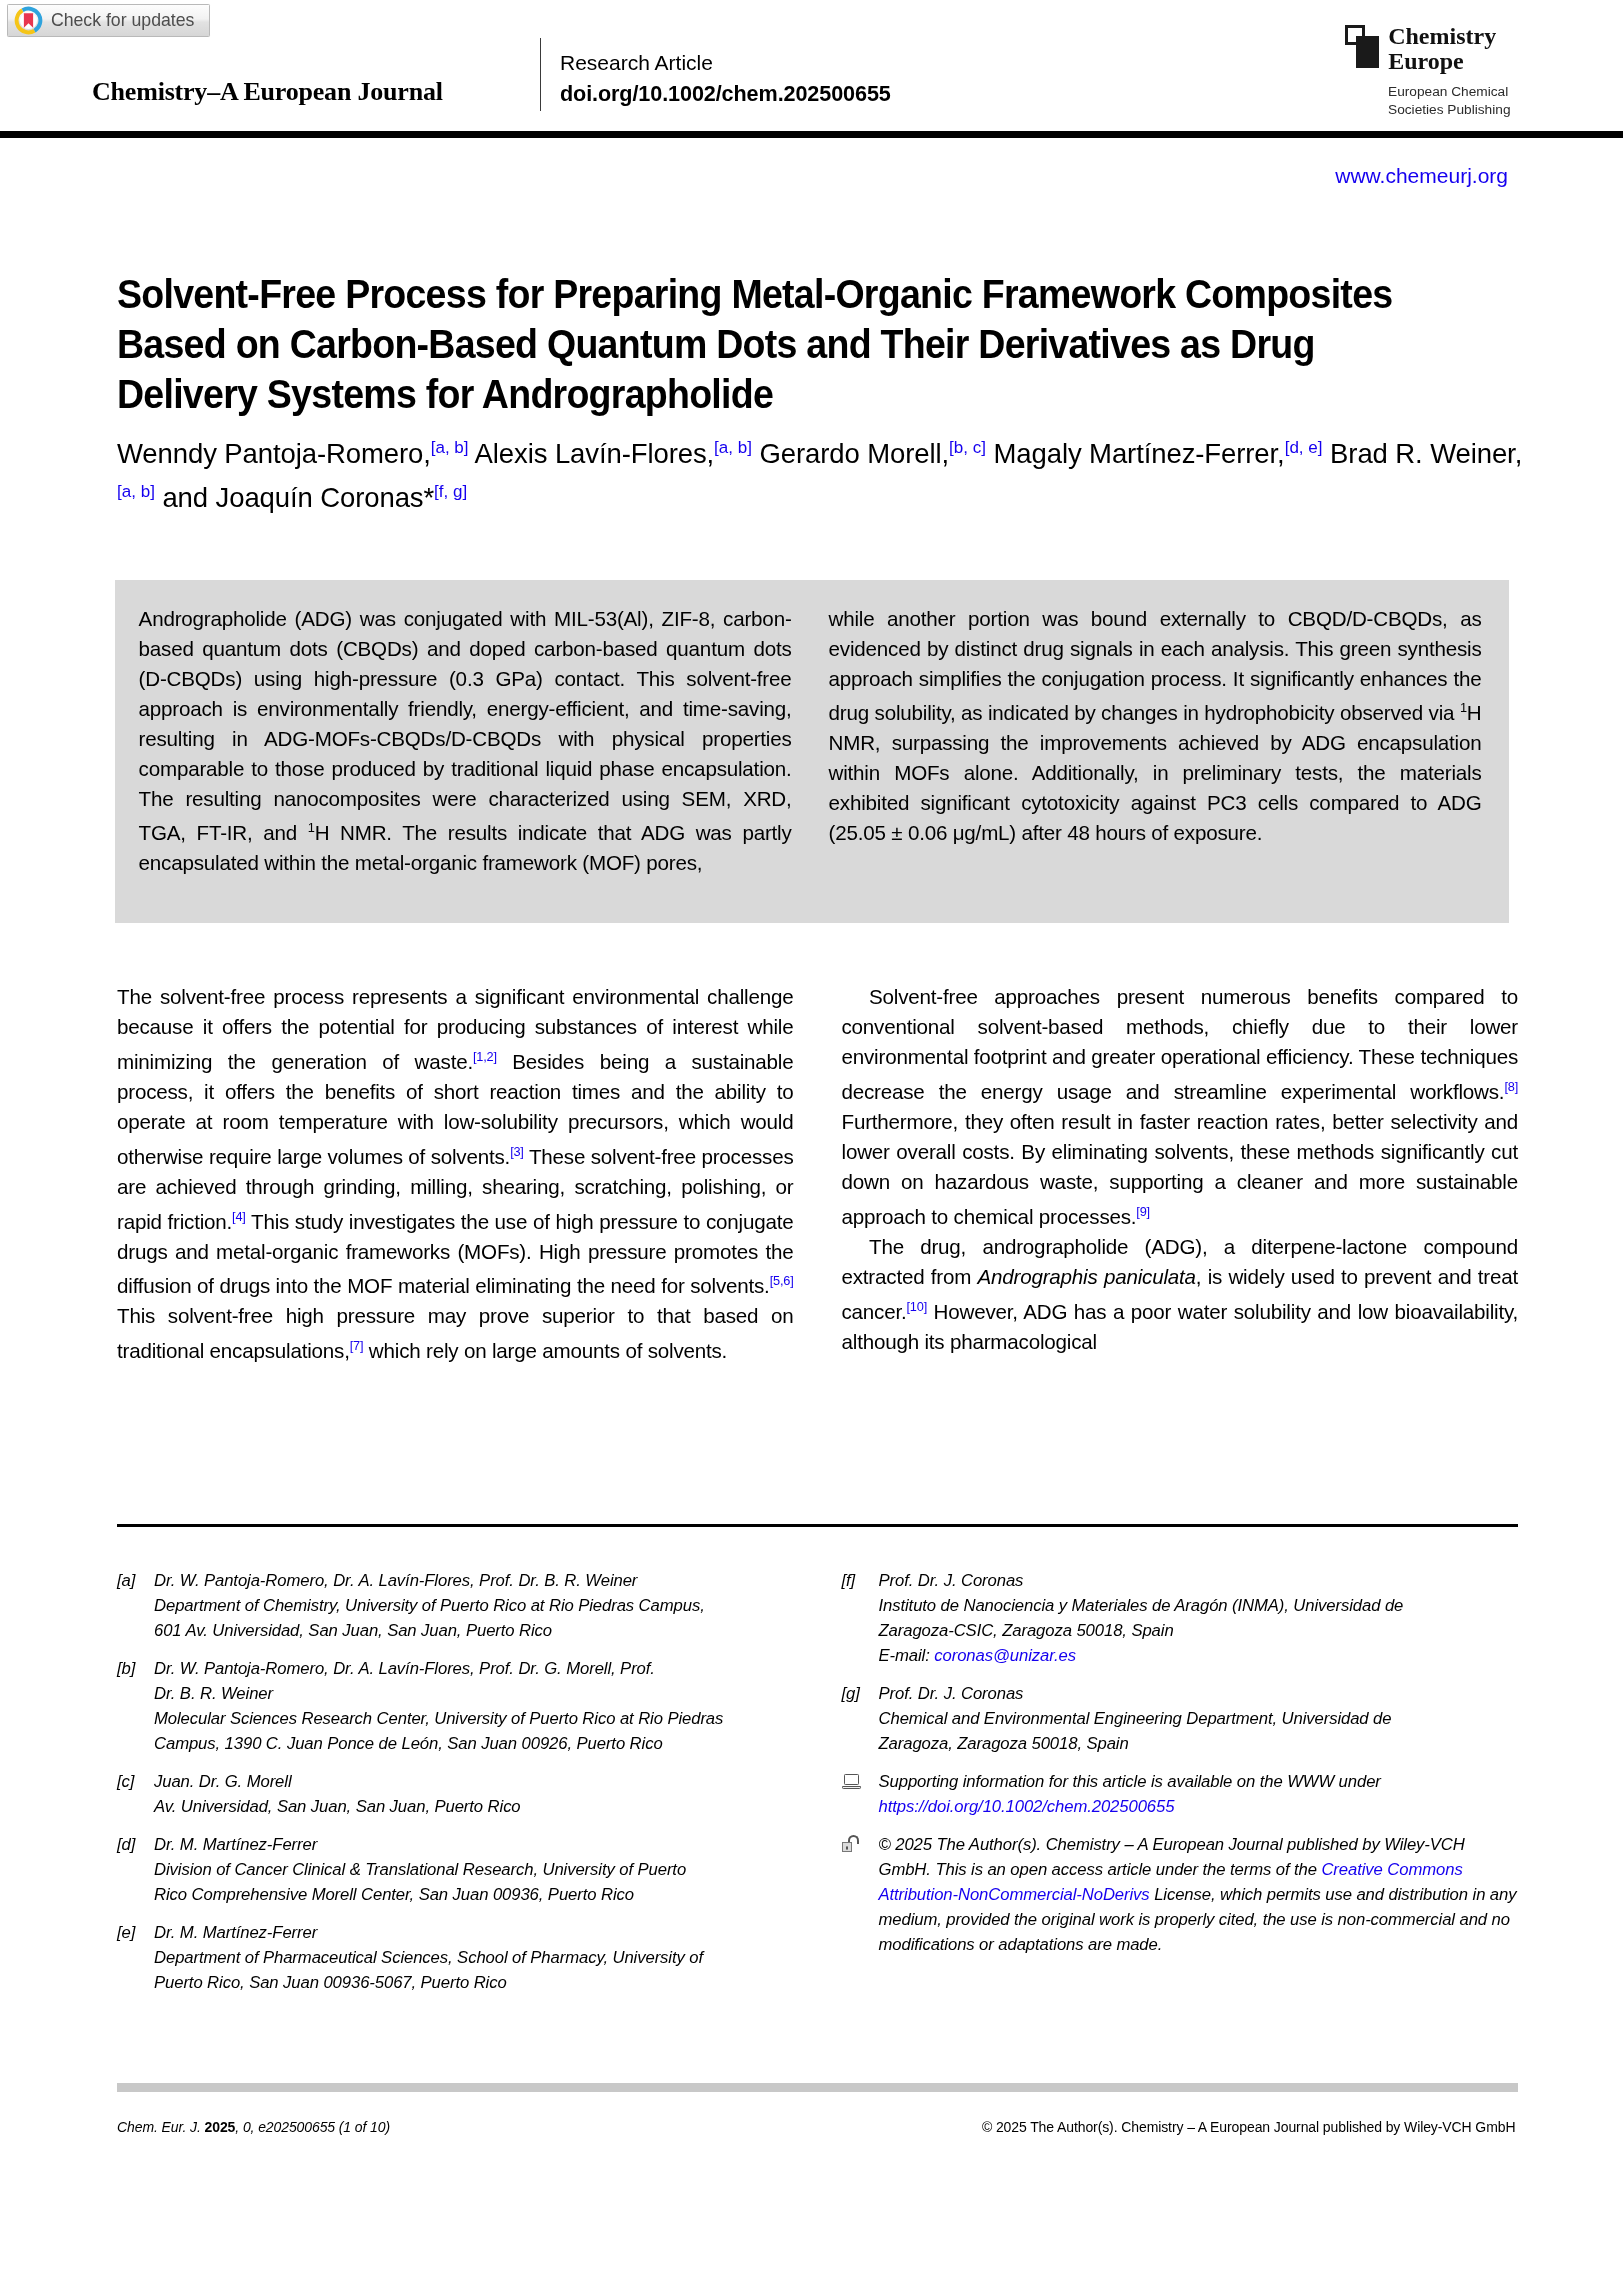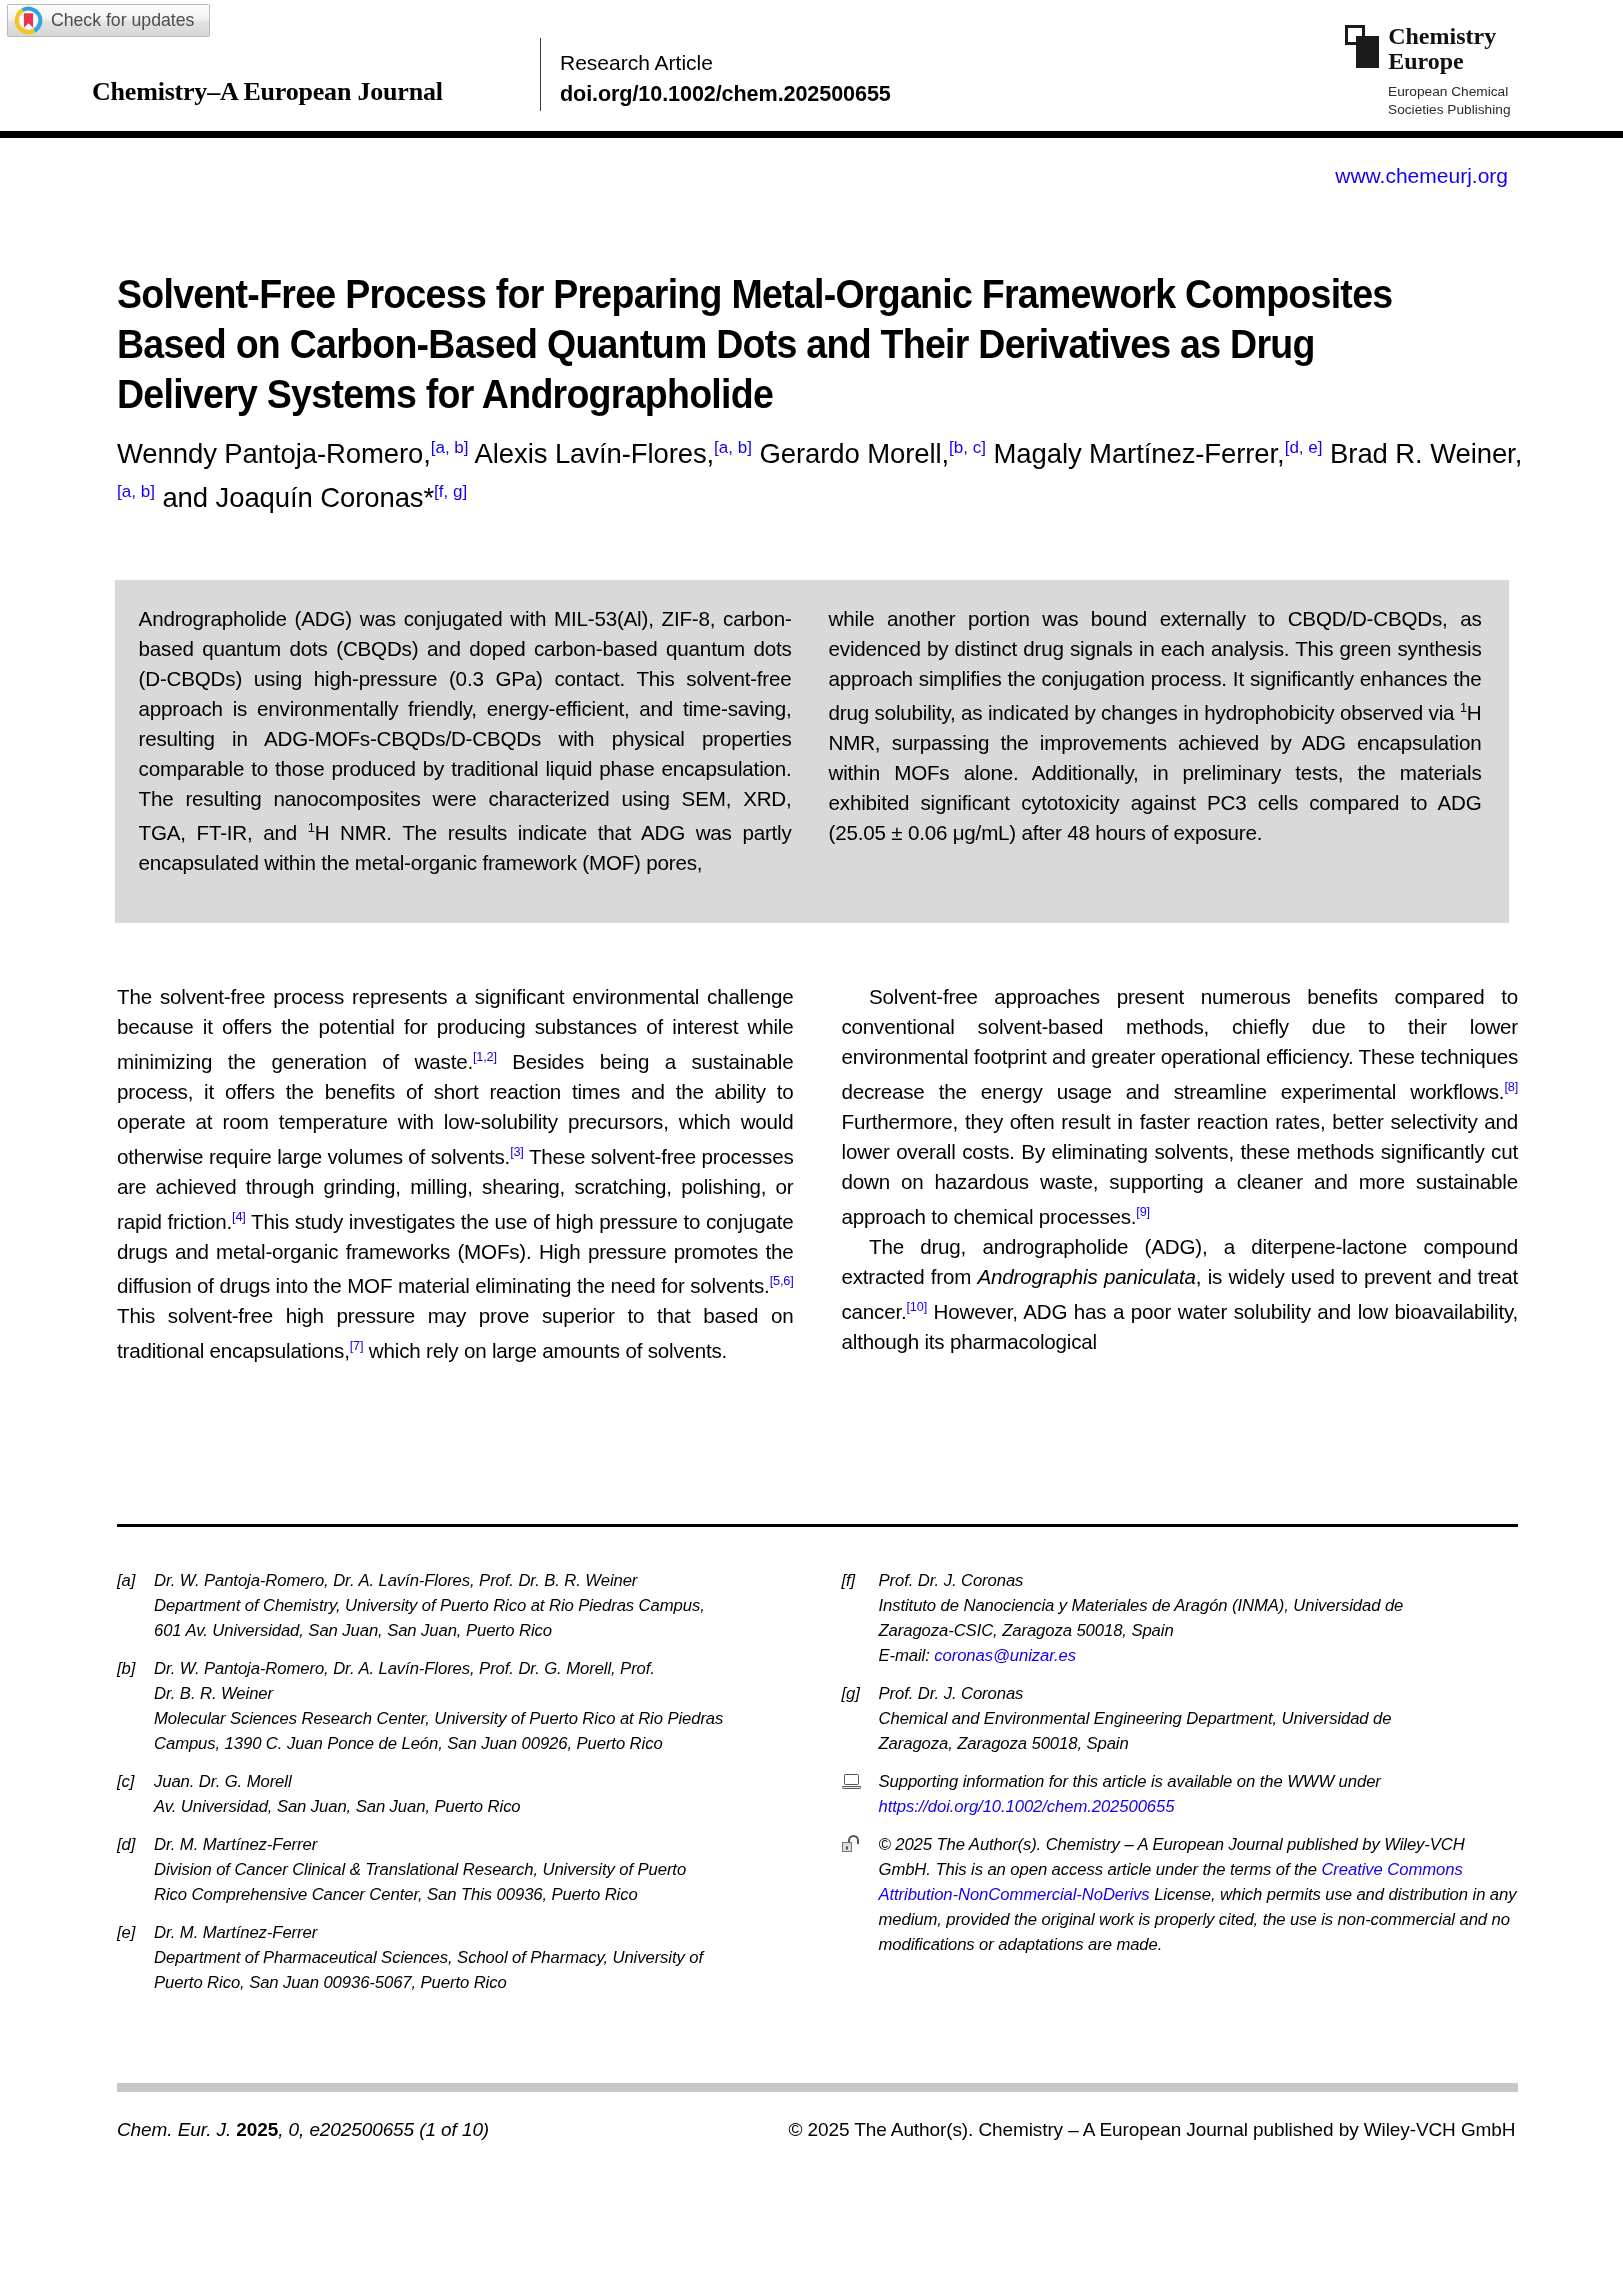--- a/index.html
+++ b/index.html
@@ -365,21 +365,21 @@
 
   
   #page-footer {
     position: absolute;
     left: 117px;
     top: 2119px;
     width: 1401px;
     display: flex;
     justify-content: space-between;
     font-family: "Liberation Sans", sans-serif;
-    font-size: 19px;
+    font-size: 14px;
     letter-spacing: -0.1px;
   }
   #page-footer .fl {
     font-style: italic;
   }
   #page-footer .fl b { font-style: normal; font-weight: bold; }
   #page-footer .fr {
     margin-right: 2.6px;
   }
 </style>
@@ -484,21 +484,21 @@
         <span class="fn-line">Juan. Dr. G. Morell</span>
         <span class="fn-line">Av. Universidad, San Juan, San Juan, Puerto Rico</span>
       </span>
     </div>
 
     <div class="fn-item">
       <span class="fn-tag">[d]</span>
       <span class="fn-body">
         <span class="fn-line">Dr. M. Martínez-Ferrer</span>
         <span class="fn-line">Division of Cancer Clinical &amp; Translational Research, University of Puerto</span>
-        <span class="fn-line">Rico Comprehensive Cancer Center, San This 00936, Puerto Rico</span>
+        <span class="fn-line">Rico Comprehensive Morell Center, San Juan 00936, Puerto Rico</span>
       </span>
     </div>
 
     <div class="fn-item">
       <span class="fn-tag">[e]</span>
       <span class="fn-body">
         <span class="fn-line">Dr. M. Martínez-Ferrer</span>
         <span class="fn-line">Department of Pharmaceutical Sciences, School of Pharmacy, University of</span>
         <span class="fn-line">Puerto Rico, San Juan 00936-5067, Puerto Rico</span>
       </span>

